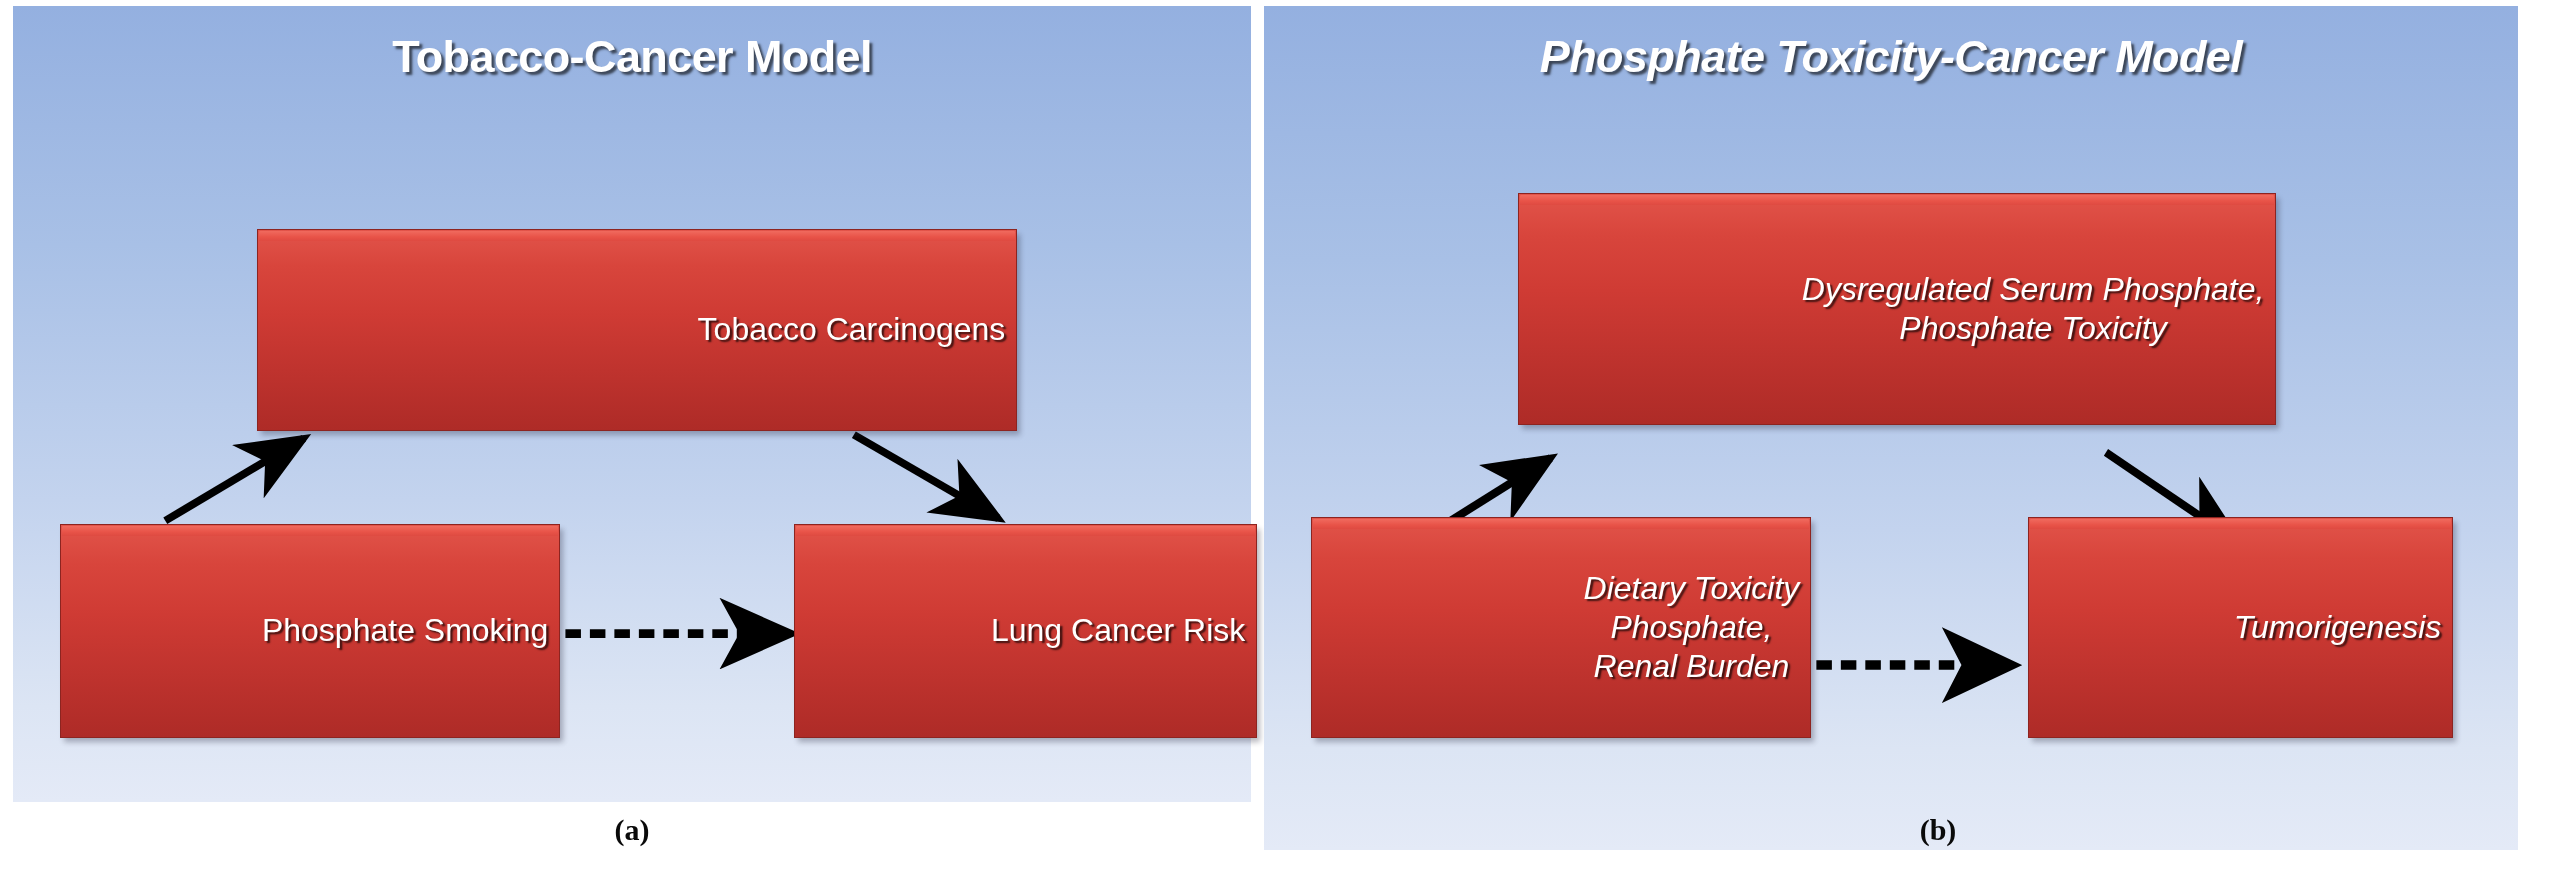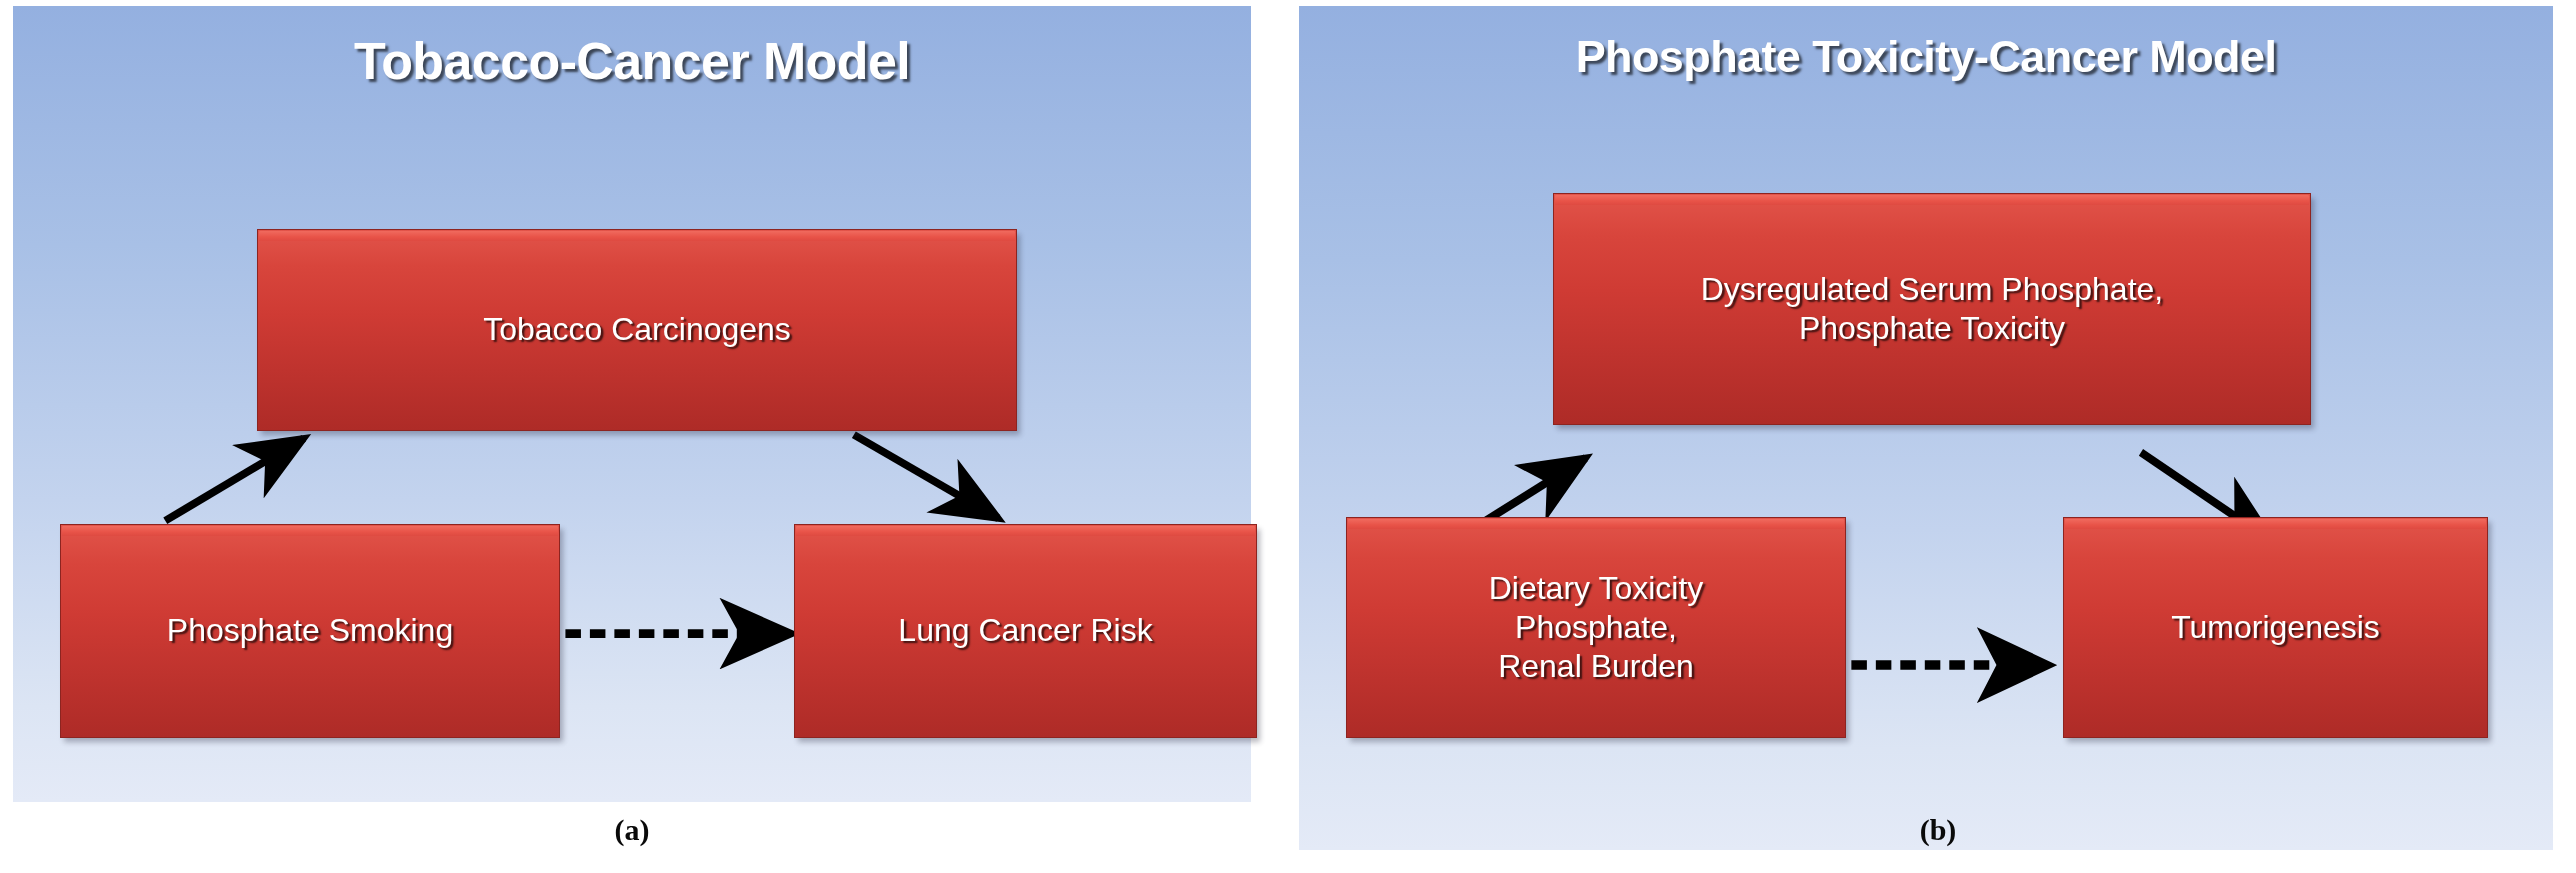--- a/index.html
+++ b/index.html
@@ -4,40 +4,40 @@
 <style>
   html,body{margin:0;padding:0;background:#ffffff;}
   body{width:2576px;height:874px;font-family:"Liberation Sans",sans-serif;overflow:hidden;}
   .figure{position:relative;width:2576px;height:874px;background:#ffffff;}
 
   .panel{
     position:absolute;
     background:linear-gradient(180deg,#94b0e0 0%,#a8c0e6 30%,#c3d3ee 62%,#dce5f4 88%,#e4eaf7 100%);
   }
   #panel-a{left:13px;top:6px;width:1238px;height:796px;}
-  #panel-b{left:1299px;top:6px;width:1254px;height:844px;}
+  #panel-b{left:1264px;top:6px;width:1254px;height:844px;font-style:italic;}
 
   .panel-title{
     position:absolute;left:0;right:0;text-align:center;
     font-weight:bold;color:#ffffff;
     font-family:"Liberation Sans",sans-serif;
     letter-spacing:-0.6px;
     text-shadow:3px 3px 2.4px rgba(0,0,0,0.62);
     white-space:nowrap;
   }
-  #title-a{top:25px;font-size:52px;}
+  #title-a{top:25px;font-size:45px;}
   #title-b{top:25px;font-size:45px;}
 
   .node{
     position:absolute;
     border:1.2px solid #8d2420;
     background:linear-gradient(180deg,#e2544a 0%,#d8453c 18%,#cf3b34 42%,#bf332e 70%,#ae2b27 100%);
     box-shadow:4.2px 4.8px 5.4px rgba(40,40,60,0.33);
     box-sizing:border-box;
-    display:flex;align-items:center;justify-content:center;
+    display:flex;align-items:center;justify-content:flex-end;
   }
   .node::before{
     content:"";position:absolute;left:1.2px;right:1.2px;top:1.2px;height:10px;
     background:linear-gradient(180deg,#f06a5e 0%,#e85348 60%,#de4a41 100%);
     border-radius:1.2px 1.2px 0 0;
     pointer-events:none;
   }
   .node-label{
     position:relative;z-index:2;
     color:#ffffff;text-align:center;line-height:1.22;

